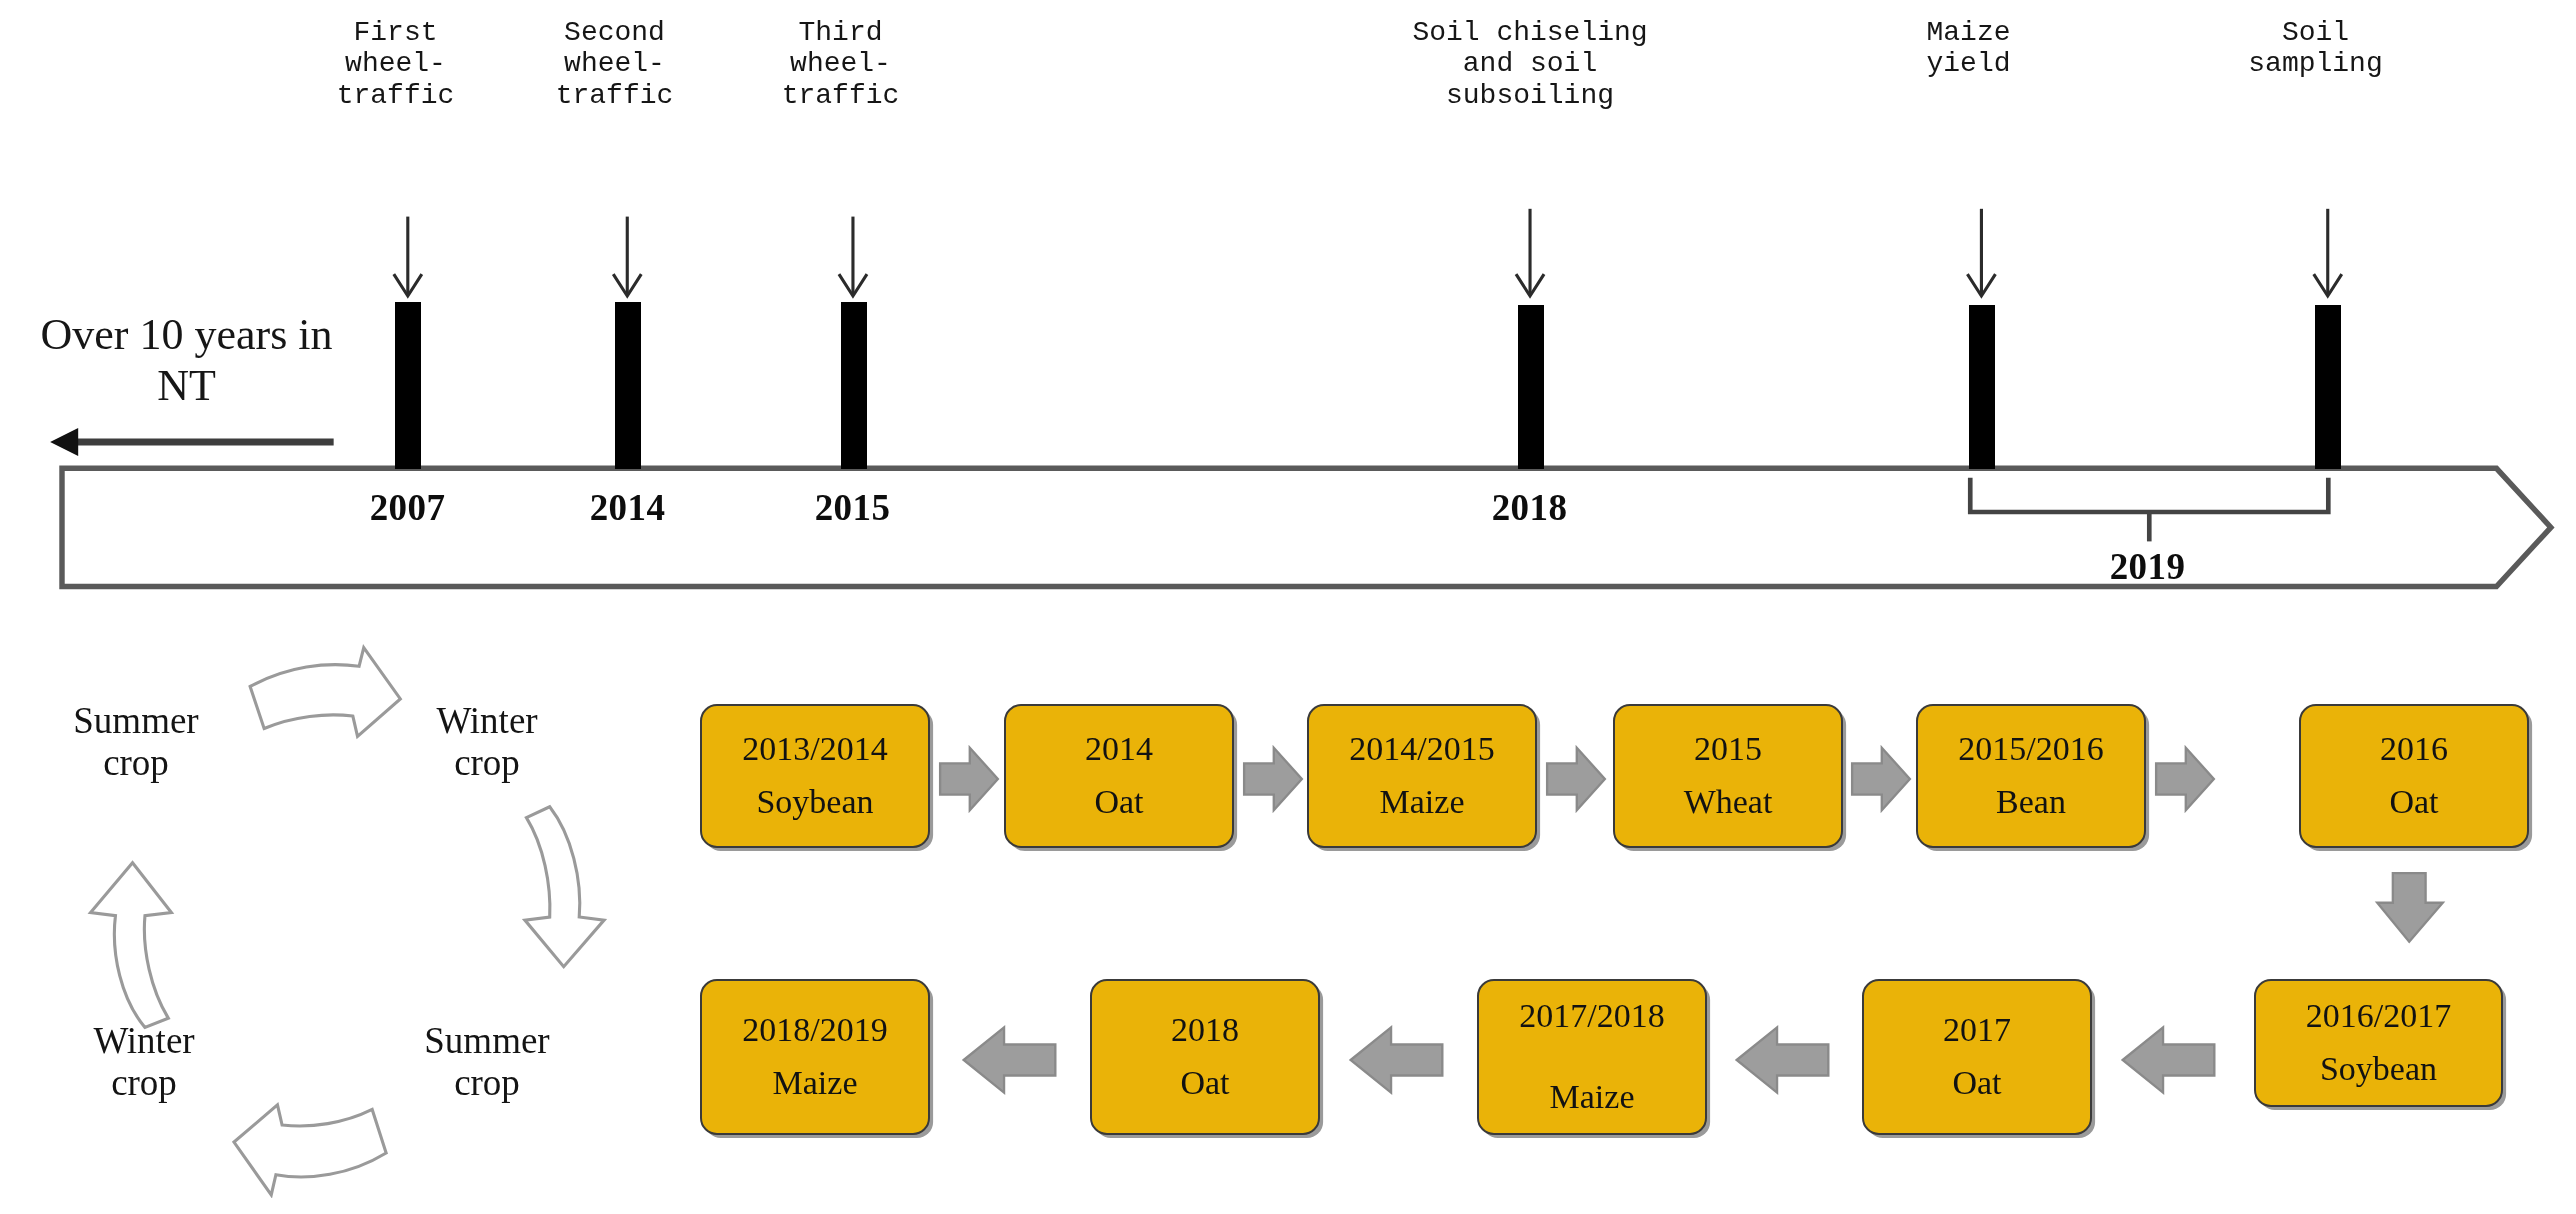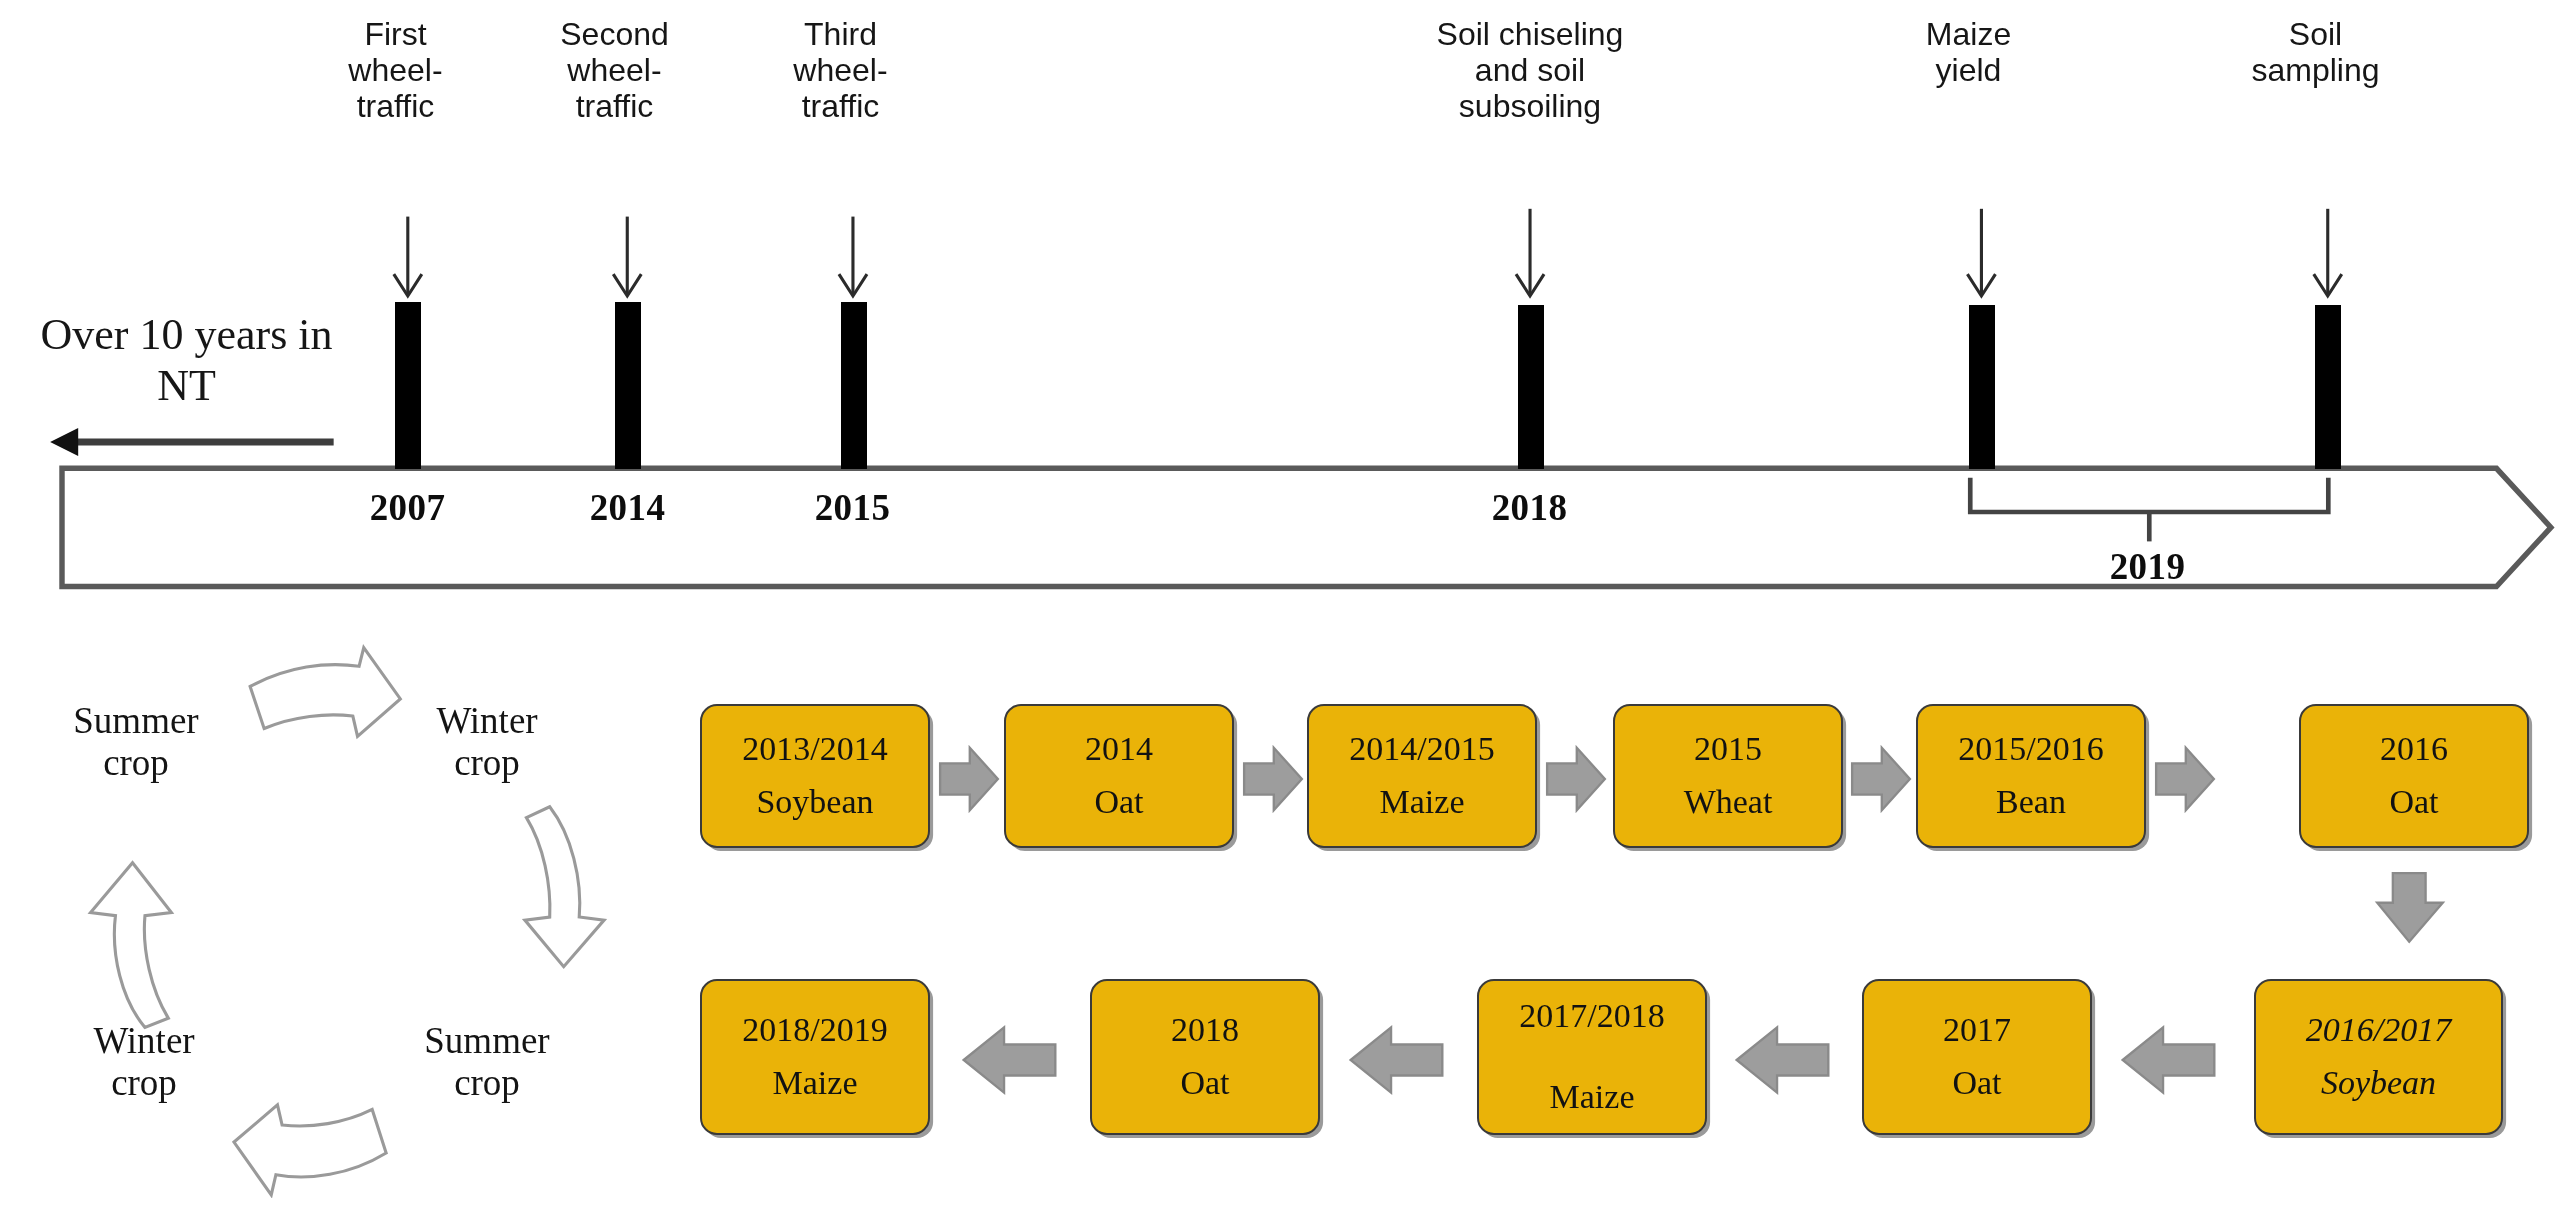--- a/index.html
+++ b/index.html
@@ -23,25 +23,25 @@
     height: 1214px;
   }
 
   
   .abs { position: absolute; }
 
   
   .tl-event-label {
     position: absolute;
     text-align: center;
-    font-size: 32px;
+    font-size: 28px;
     line-height: 1.12;
     color: #161616;
     white-space: pre-line;
-    font-family: Liberation Sans, sans-serif;
+    font-family: Liberation Mono, monospace;
   }
 
   .tl-bar {
     position: absolute;
     background: #000000;
     width: 26px;
   }
 
   .tl-year {
     position: absolute;
@@ -266,21 +266,21 @@
   <div class="crop-box" style="left:1477px; top:979px; width:230px; height:156px;gap:28px;">
     <span class="cb-year">2017/2018</span>
     <span class="cb-crop">Maize</span>
   </div>
 
   <div class="crop-box" style="left:1862px; top:979px; width:230px; height:156px;">
     <span class="cb-year">2017</span>
     <span class="cb-crop">Oat</span>
   </div>
 
-  <div class="crop-box" style="left:2254px; top:979px; width:249px; height:156px;font-style:italic;">
+  <div class="crop-box" style="left:2254px; top:979px; width:249px; height:128px;">
     <span class="cb-year">2016/2017</span>
     <span class="cb-crop">Soybean</span>
   </div>
 
   <svg class="flow-arrow" style="left:959px; top:1021px;" width="101" height="78" viewBox="0 0 130 100">
     <polygon points="6,50 58,8 58,30 124,30 124,70 58,70 58,92" fill="#9d9d9d" stroke="#8a8a8a" stroke-width="3"></polygon>
   </svg>
   <svg class="flow-arrow" style="left:1346px; top:1021px;" width="101" height="78" viewBox="0 0 130 100">
     <polygon points="6,50 58,8 58,30 124,30 124,70 58,70 58,92" fill="#9d9d9d" stroke="#8a8a8a" stroke-width="3"></polygon>
   </svg>

